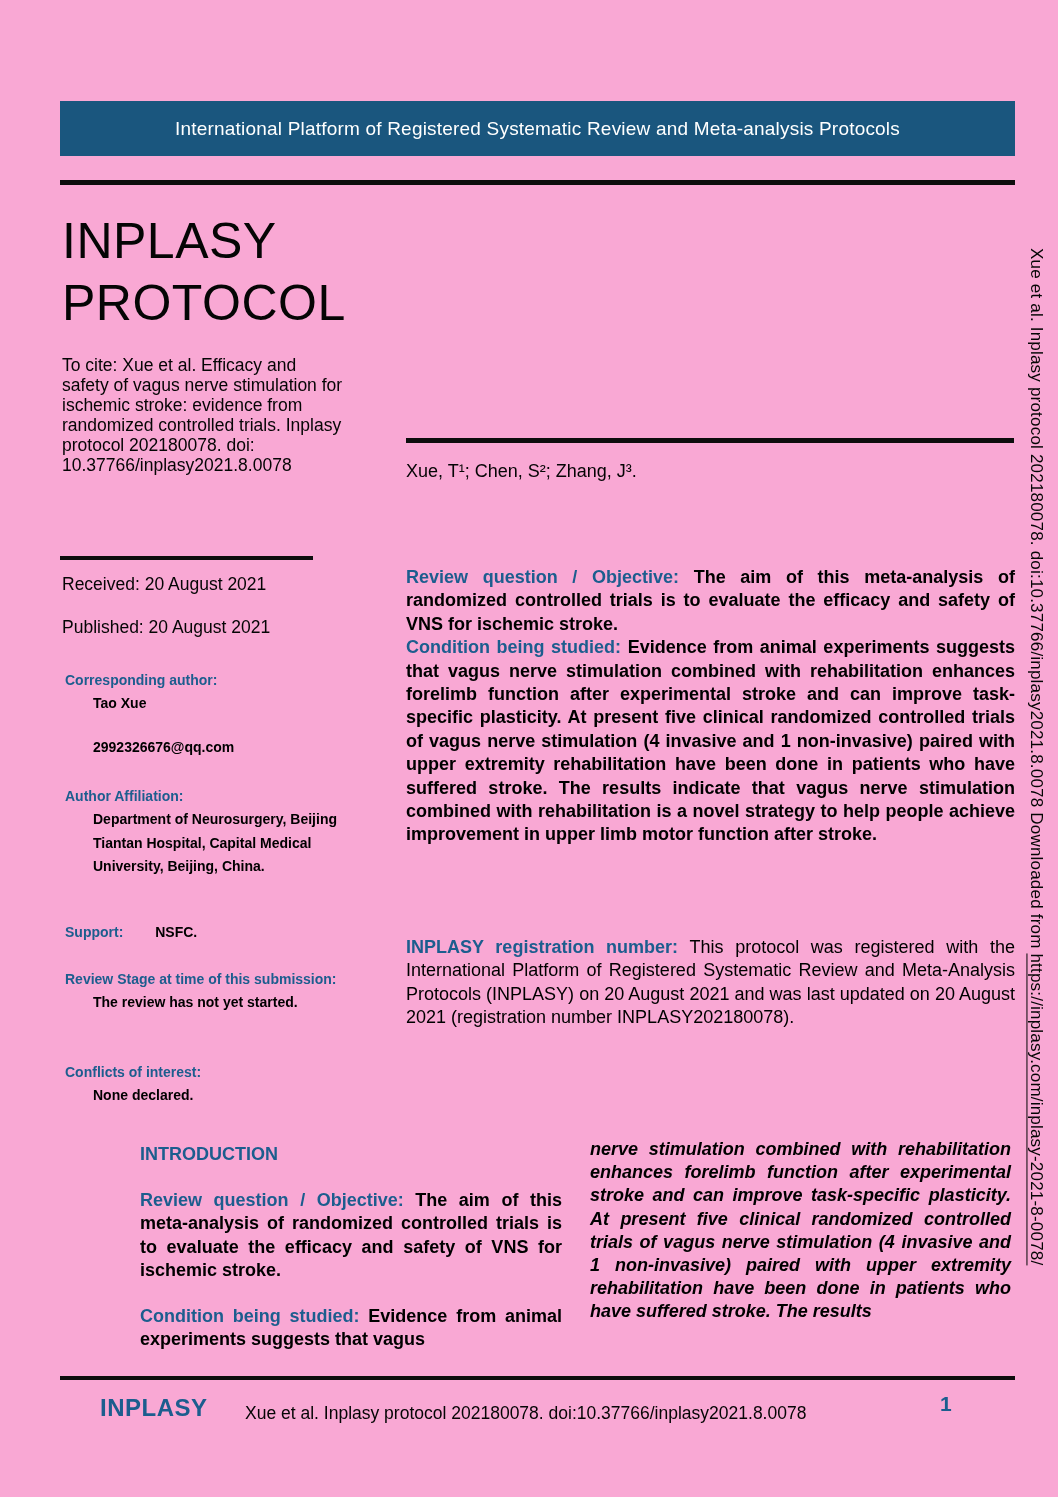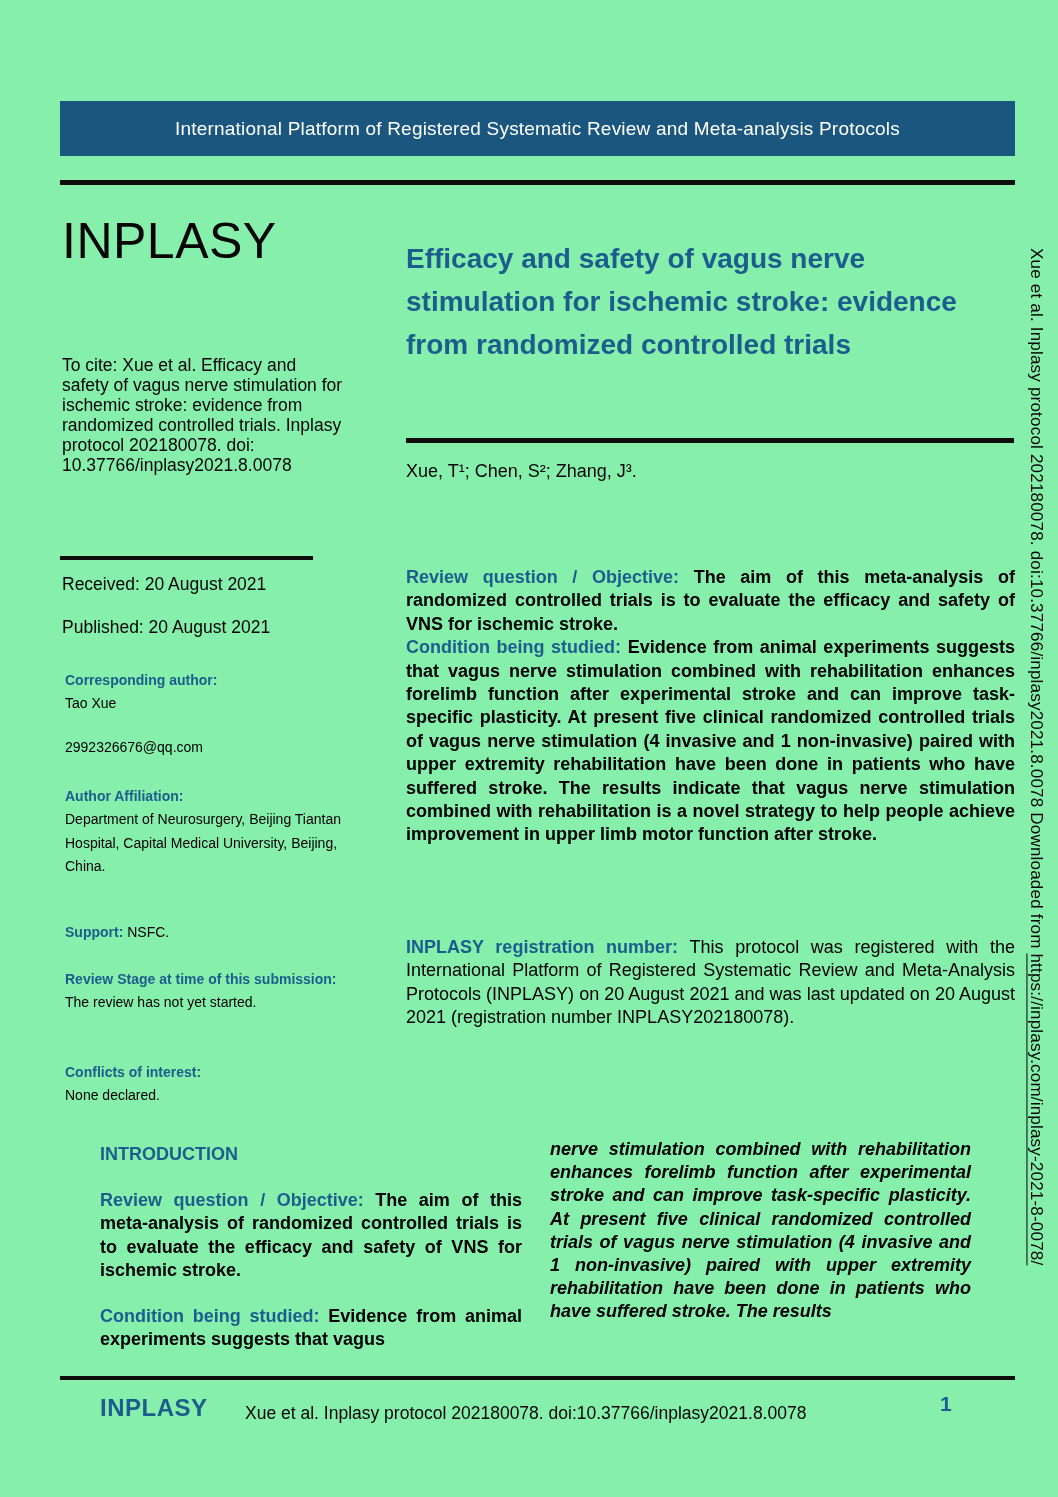--- a/index.html
+++ b/index.html
@@ -3,21 +3,21 @@
 <meta charset="utf-8">
 <style>
   :root{
     --blue:#1c5d8e;
     --bar-blue:#1a567e;
     --ink:#000000;
   }
   *{margin:0;padding:0;box-sizing:border-box;}
   html,body{background:#ffffff;}
   body{font-family:"Liberation Sans", sans-serif;color:var(--ink);}
-  .page{position:relative;width:1058px;height:1497px;background:#86efac;overflow:hidden;}
+  .page{position:relative;width:1058px;height:1497px;background:#f9a8d4;overflow:hidden;}
 
   .rule{position:absolute;background:#0d0d0d;}
 
   .header-bar{
     position:absolute;left:60px;top:101px;width:955px;height:55px;
     background:var(--bar-blue);color:#ffffff;
     display:flex;align-items:center;justify-content:center;
     font-size:19px;letter-spacing:.2px;
   }
 
@@ -29,40 +29,40 @@
 
   .cite-block{
     position:absolute;left:62px;top:355px;width:284px;
     font-size:17.5px;line-height:20px;color:#050505;
   }
 
   .plain-line{position:absolute;left:62px;font-size:17.5px;color:#050505;}
 
   .field{position:absolute;left:65px;font-size:14px;line-height:23.3px;}
   .field .lbl{color:var(--blue);font-weight:700;}
-  .field .val{color:#000;font-weight:400;}
+  .field .val{color:#000;font-weight:700;margin-left:28px;}
 
   .article-title{
     position:absolute;left:406px;top:237px;width:600px;
     color:var(--blue);font-size:28px;line-height:43px;font-weight:700;
   }
   .authors{position:absolute;left:406px;top:461px;font-size:18px;color:#050505;}
 
   .para-block{
     position:absolute;left:406px;width:609px;
     font-size:18px;line-height:23.4px;text-align:justify;
   }
   .para-block .lbl{color:var(--blue);font-weight:700;}
   .para-block.bold{font-weight:700;}
   .para-block.regular{font-weight:400;}
   .para-block.regular .lbl{font-weight:700;}
 
   .intro-col{
     position:absolute;width:422px;
-    font-size:18px;line-height:23.2px;text-align:justify;font-weight:700;
+    font-size:18px;line-height:23.2px;text-align:justify;font-weight:700;margin-left:40px;
   }
   .intro-col .heading{color:var(--blue);font-weight:700;text-align:left;margin-bottom:23px;}
   .intro-col .lbl{color:var(--blue);}
   .intro-col p{margin-bottom:23px;}
 
   .footer-brand{
     position:absolute;left:100px;top:1394px;
     color:var(--blue);font-size:24px;font-weight:700;letter-spacing:.5px;
   }
   .footer-cite{position:absolute;left:245px;top:1403px;font-size:17.5px;color:#050505;}
@@ -80,20 +80,21 @@
 
 <div class="page">
 
   <div class="header-bar">
     <span>International Platform of Registered Systematic Review and Meta-analysis Protocols</span>
   </div>
   <div class="rule" style="left:60px;top:180px;width:955px;height:5px;"></div>
 
   <div class="brand">
     <div>INPLASY</div>
+    <div>PROTOCOL</div>
   </div>
 
   <div class="cite-block">To cite: Xue et al. Efficacy and safety of vagus nerve stimulation for ischemic stroke: evidence from randomized controlled trials. Inplasy protocol 202180078. doi: 10.37766/inplasy2021.8.0078</div>
 
   <div class="rule" style="left:60px;top:556px;width:253px;height:4px;"></div>
 
   <div class="plain-line" style="top:574px;text-align:right;">Received: 20 August 2021</div>
   <div class="plain-line" style="top:617px;">Published: 20 August 2021</div>
 
   <div class="field" style="top:669px;width:290px;">
@@ -118,21 +119,20 @@
   <div class="field" style="top:1061px;width:290px;">
     <div class="lbl">Conflicts of interest:</div>
     <div class="val">None declared.</div>
   </div>
 
   <div class="field" style="top:968px;width:272px;">
     <span class="lbl">Review Stage at time of this submission:</span>
     <span class="val">The review has not yet started.</span>
   </div>
 
-  <div class="article-title">Efficacy and safety of vagus nerve stimulation for ischemic stroke: evidence from randomized controlled trials</div>
   <div class="rule" style="left:406px;top:438px;width:608px;height:5px;"></div>
   <div class="authors">Xue, T¹; Chen, S²; Zhang, J³.</div>
 
   <div class="para-block bold" style="top:566px;">
     <p><span class="lbl">Review question / Objective:</span> <span>The aim of this meta-analysis of randomized controlled trials is to evaluate the efficacy and safety of VNS for ischemic stroke.</span></p>
     <p><span class="lbl">Condition being studied:</span> <span>Evidence from animal experiments suggests that vagus nerve stimulation combined with rehabilitation enhances forelimb function after experimental stroke and can improve task-specific plasticity. At present five clinical randomized controlled trials of vagus nerve stimulation (4 invasive and 1 non-invasive) paired with upper extremity rehabilitation have been done in patients who have suffered stroke. The results indicate that vagus nerve stimulation combined with rehabilitation is a novel strategy to help people achieve improvement in upper limb motor function after stroke.</span></p>
   </div>
 
   <div class="para-block regular" style="top:936px;">
     <p><span class="lbl">INPLASY registration number:</span> <span>This protocol was registered with the International Platform of Registered Systematic Review and Meta-Analysis Protocols (INPLASY) on 20 August 2021 and was last updated on 20 August 2021 (registration number INPLASY202180078).</span></p>

